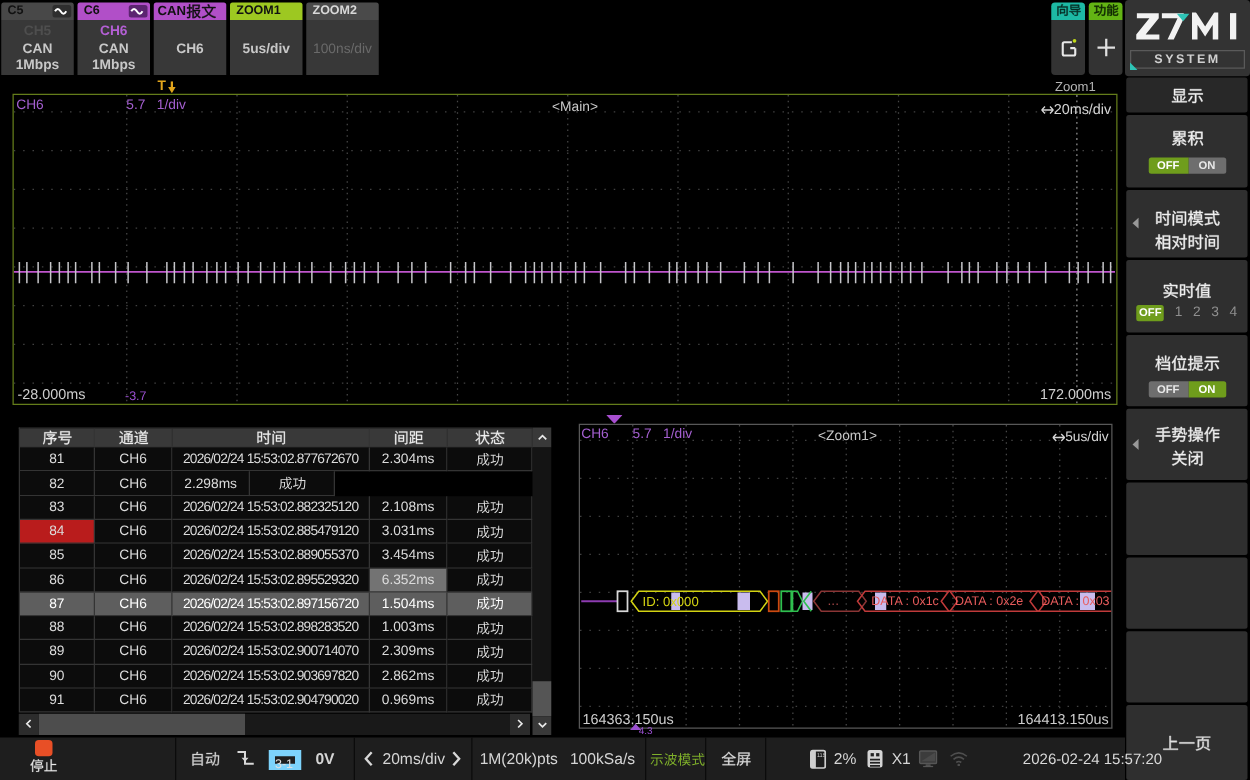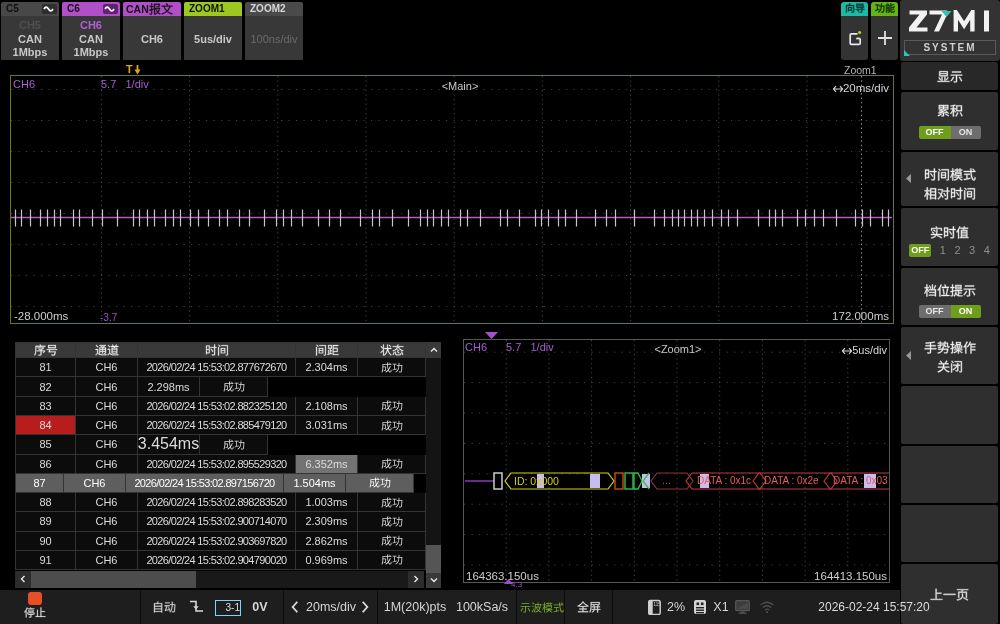--- a/index.html
+++ b/index.html
@@ -371,21 +371,22 @@
           <g>
             <use href="#c37" x="0"></use>
             <use href="#c4" x="100"></use>
           </g>
         </svg>
       </div>
     </div>
     <div class="row" style="height:19.27px">
       <div class="cell" style="width:60px;background:#0c0c0c;color:#dcdcdc;font-size:11px">85</div>
       <div class="cell" style="width:62px;background:#0c0c0c;color:#dcdcdc;font-size:11px">CH6</div>
-      <div class="cell" style="width:62px;background:#0c0c0c;color:#dcdcdc;font-size:16px">3.454ms</div>
+      <div class="cell" style="width:158px;background:#0c0c0c;color:#dcdcdc;font-size:11px;letter-spacing:-0.65px">2026/02/24 15:53:02.889055370</div>
+      <div class="cell" style="width:62px;background:#0c0c0c;color:#dcdcdc;font-size:11px">3.454ms</div>
       <div class="cell" style="width:68px;background:#0c0c0c">
         <svg class="k" style="color:#dcdcdc;" width="22.0" height="11" viewBox="0 -88 200 100">
           <g>
             <use href="#c37" x="0"></use>
             <use href="#c4" x="100"></use>
           </g>
         </svg>
       </div>
     </div>
     <div class="row" style="height:19.27px">
@@ -396,21 +397,21 @@
       <div class="cell" style="width:68px;background:#0c0c0c">
         <svg class="k" style="color:#dcdcdc;" width="22.0" height="11" viewBox="0 -88 200 100">
           <g>
             <use href="#c37" x="0"></use>
             <use href="#c4" x="100"></use>
           </g>
         </svg>
       </div>
     </div>
     <div class="row" style="height:19.27px">
-      <div class="cell" style="width:48px;background:#5e5e5e;color:#fff;font-size:11px">87</div>
+      <div class="cell" style="width:60px;background:#5e5e5e;color:#fff;font-size:11px">87</div>
       <div class="cell" style="width:62px;background:#5e5e5e;color:#fff;font-size:11px">CH6</div>
       <div class="cell" style="width:158px;background:#5e5e5e;color:#fff;font-size:11px;letter-spacing:-0.65px">2026/02/24 15:53:02.897156720</div>
       <div class="cell" style="width:62px;background:#5e5e5e;color:#fff;font-size:11px">1.504ms</div>
       <div class="cell" style="width:68px;background:#5e5e5e">
         <svg class="k" style="color:#fff;" width="22.0" height="11" viewBox="0 -88 200 100">
           <g>
             <use href="#c37" x="0"></use>
             <use href="#c4" x="100"></use>
           </g>
         </svg>
@@ -673,21 +674,21 @@
       <g stroke="currentColor" stroke-width="2">
         <use href="#c40" x="0"></use>
         <use href="#c41" x="100"></use>
       </g>
     </svg>
   </div>
 <svg class="a" style="left:189px;top:600px" width="15" height="13" viewBox="0 0 15 13">
 <path d="M1 1.5 L7 1.5 L7 11 L14 11" fill="none" stroke="#d8d8d8" stroke-width="1.6"></path>
 <path d="M4.2 6.2 L7 9.4 L9.8 6.2 Z" fill="#d8d8d8"></path>
   </svg>
-<div class="a" style="left:215px;top:599.5px;width:26px;height:16px;border:1px solid #7dd3fc;color:#e0e0e0;font-size:10px;text-align:right;line-height:14px">3-1</div>
+<div class="a" style="left:215px;top:599.5px;width:26px;height:16px;border:5px solid #7dd3fc;color:#e0e0e0;font-size:10px;text-align:left;line-height:14px">3-1</div>
 <div class="bt" style="left:251px;width:18px;font-weight:700;font-size:12.5px">0V</div>
 <div class="bt" style="left:288px;width:14px">
     <svg width="12" height="14" viewBox="0 0 10 12">
       <polyline points="7,1.5 3,6 7,10.5" fill="none" stroke="#d8d8d8" stroke-width="1.6"></polyline>
     </svg>
   </div>
 <div class="bt" style="left:305px;width:52px;font-size:12.5px">20ms/div</div>
 <div class="bt" style="left:358px;width:14px">
     <svg width="12" height="14" viewBox="0 0 10 12">
       <polyline points="3,1.5 7,6 3,10.5" fill="none" stroke="#d8d8d8" stroke-width="1.6"></polyline>

